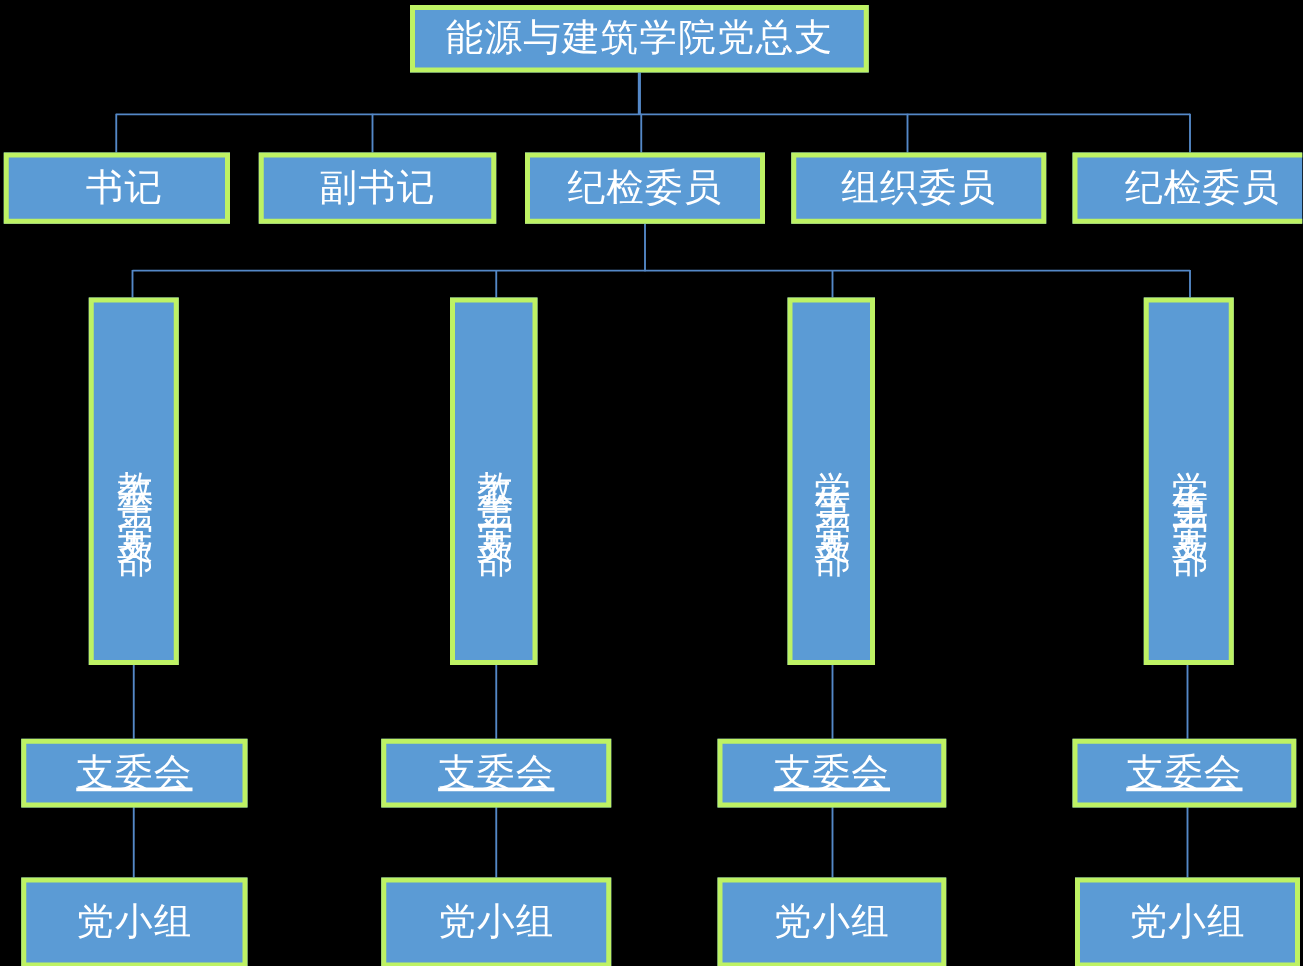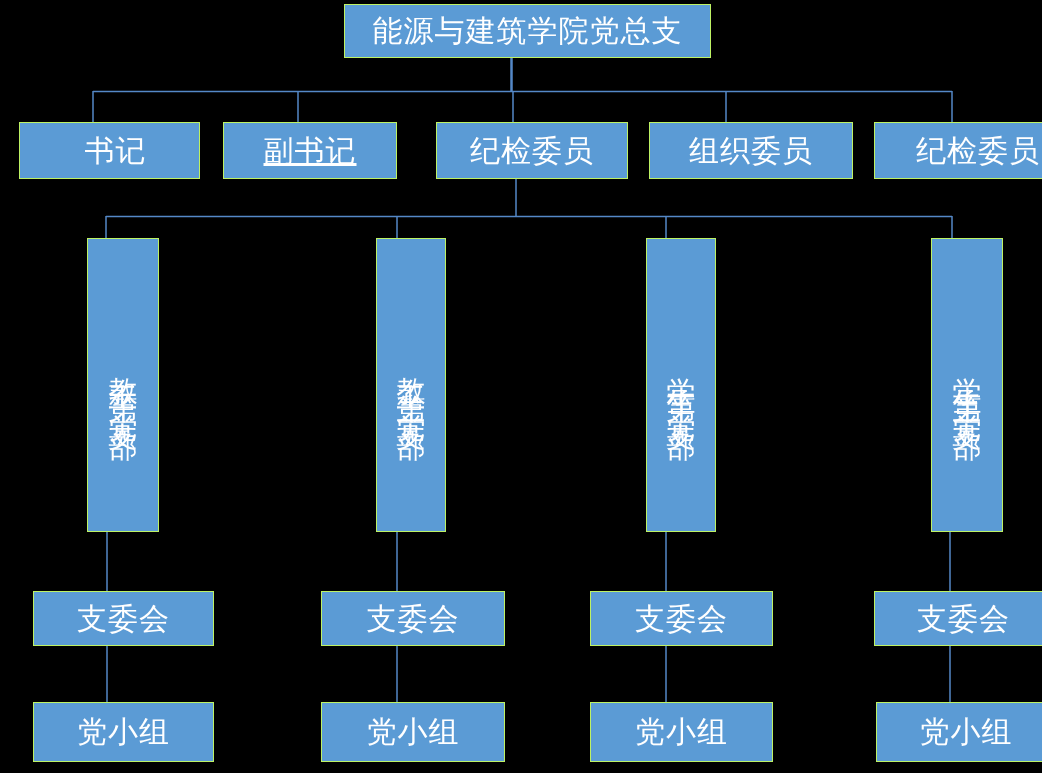--- a/index.html
+++ b/index.html
@@ -22,62 +22,61 @@
     width: 1042px;
     height: 773px;
   }
   .connectors line {
     stroke: #5488C7;
   }
   .box {
     position: absolute;
     box-sizing: border-box;
     background: #5B9BD5;
-    border: 1px solid #bef264;
+    border: 4px solid #bef264;
     color: #FFFFFF;
     display: flex;
     align-items: center;
     justify-content: center;
     font-size: 30px;
     letter-spacing: 1px;
     line-height: 1;
     text-align: center;
     white-space: nowrap;
-    margin-left: 16px;
   }
   .box.vbox .vtext {
     writing-mode: vertical-rl;
     text-orientation: upright;
     font-size: 29px;
     letter-spacing: 9px;
     white-space: nowrap;
   }
   
   .root-box      { left: 328px; top: 4px;   width: 367px; height: 54px; }
   
   .officer       { top: 122px; height: 57px; }
   .officer-0     { left: 3px;   width: 181px; padding-left: 12px; }
-  .officer-1     { left: 207px; width: 174px; text-decoration: underline; }
+  .officer-1     { left: 207px; width: 190px; }
   .officer-2     { left: 420px; width: 192px; }
   .officer-3     { left: 633px; width: 204px; }
   .officer-4     { left: 858px; width: 208px; }
   
   .vbox          { top: 238px; height: 294px; }
   .branch-0      { left: 71px;  width: 72px; }
   .branch-1      { left: 360px; width: 70px; }
   .branch-2      { left: 630px; width: 70px; }
   .branch-3      { left: 915px; width: 72px; }
   
-  .committee     { top: 591px; height: 55px; }
+  .committee     { top: 591px; height: 55px; text-decoration: underline; }
   .committee-0   { left: 17px;  width: 181px; }
   .committee-1   { left: 305px; width: 184px; }
   .committee-2   { left: 574px; width: 183px; }
   .committee-3   { left: 858px; width: 179px; }
   
-  .pgroup        { top: 702px; height: 60px; }
+  .pgroup        { top: 702px; height: 72px; }
   .pgroup-0      { left: 17px;  width: 181px; }
   .pgroup-1      { left: 305px; width: 184px; }
   .pgroup-2      { left: 574px; width: 183px; }
   .pgroup-3      { left: 860px; width: 180px; }
 </style>
 </head>
 <body>
 
 <div class="stage">
 

